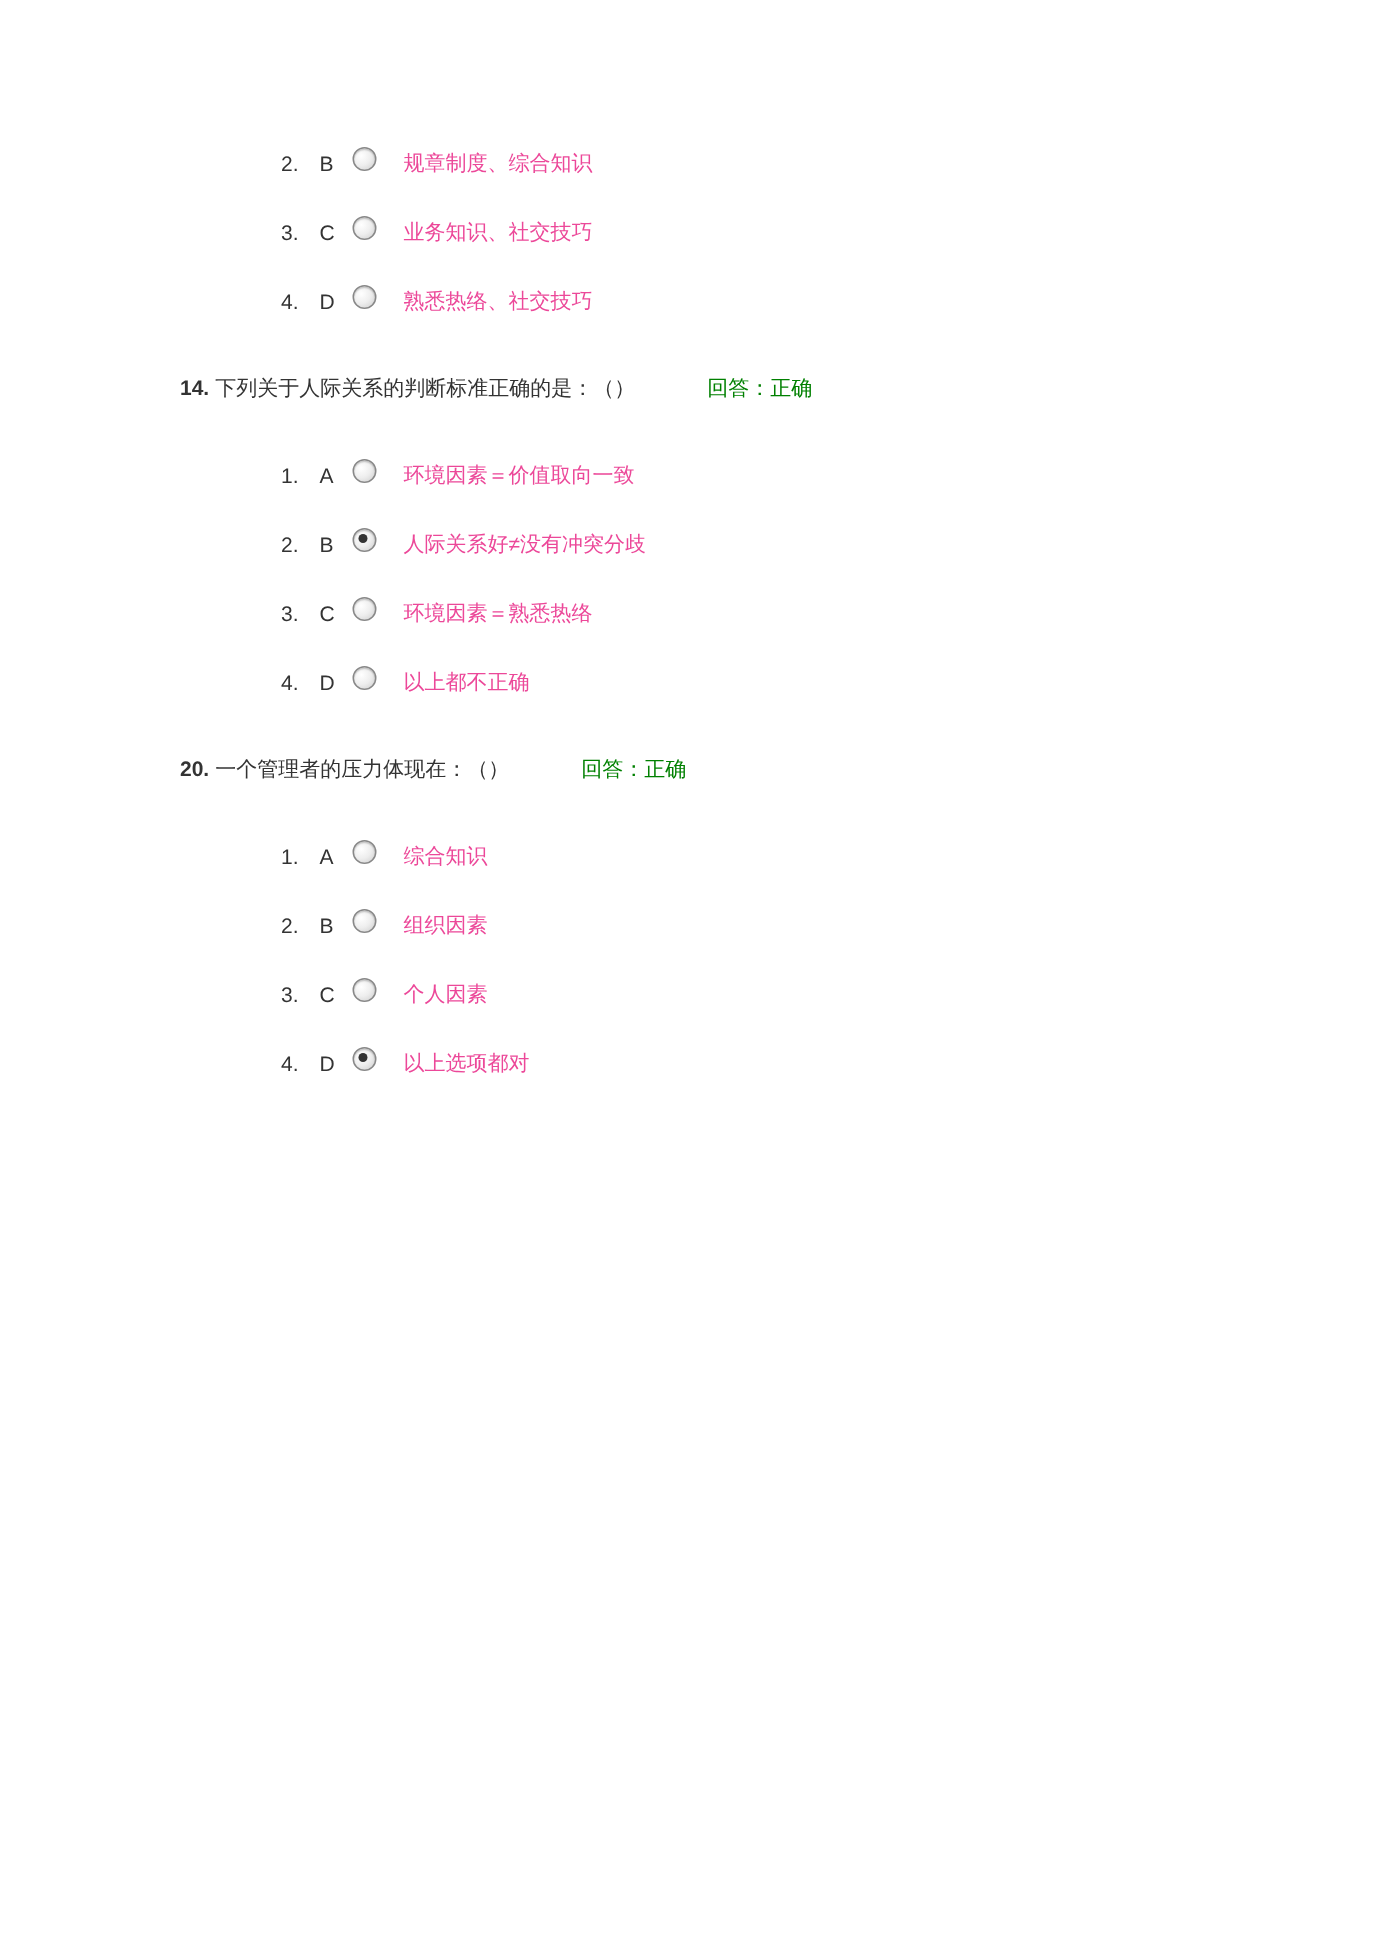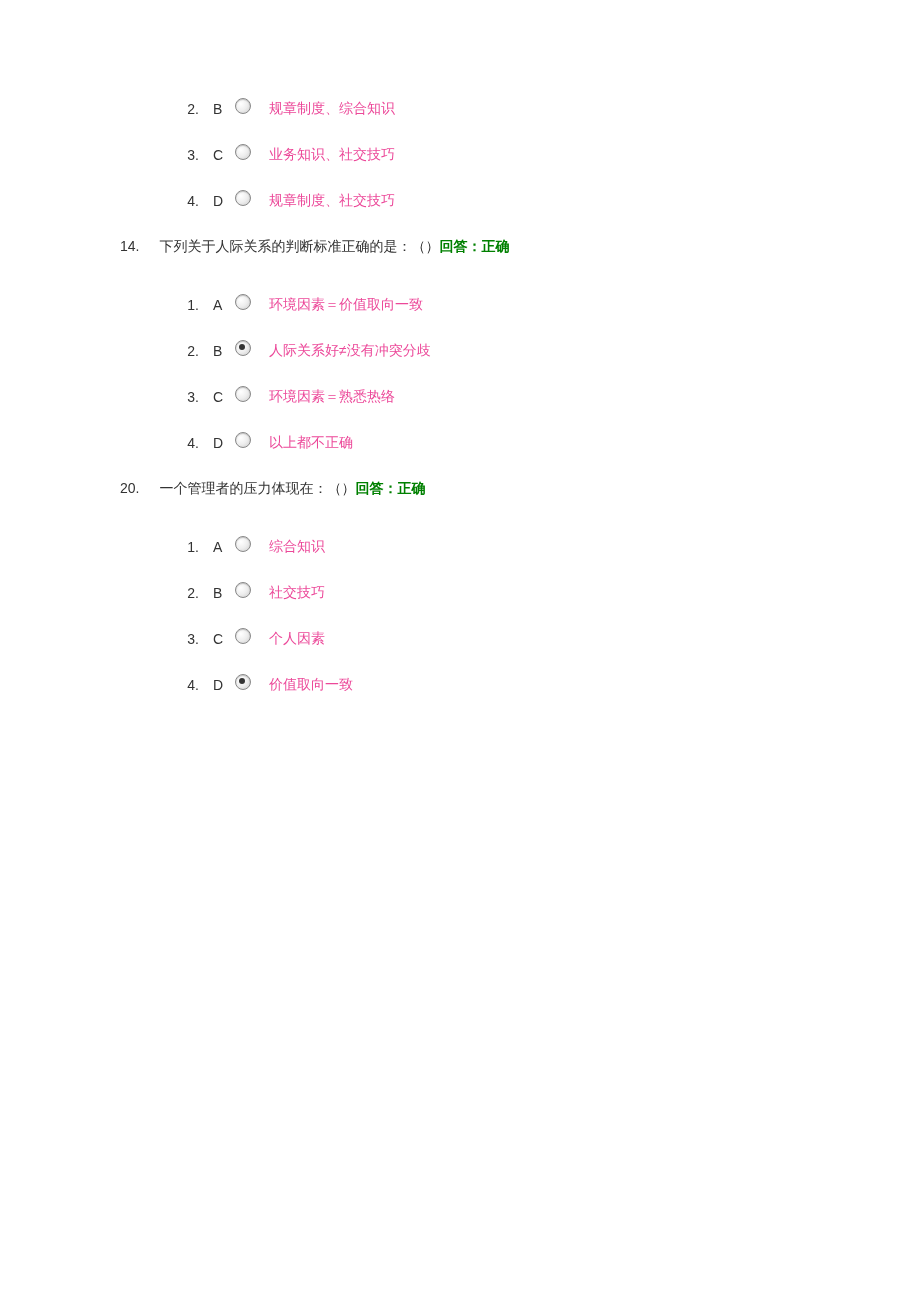--- a/index.html
+++ b/index.html
@@ -57,29 +57,32 @@
     .option-text {
       color: #ec4899;
     }
     .question-row {
       display: flex;
       align-items: baseline;
       margin-bottom: 40px;
       margin-top: 2px;
     }
     .question-number {
-      margin-right: 20px;
+      margin-right: 4px;
       color: #333;
+      font-weight: bold;
     }
     .question-text {
       color: #333;
+      margin-right: 48px;
     }
     .answer-label {
       color: #008000;
-      font-weight: bold;
+      font-weight: normal;
+      margin-top: 12px;
     }
   </style>
 </head>
 <body>
 
 <div class="content">
 
   <div class="option-row">
     <span class="option-number">2.</span>
     <span class="option-letter">B</span>
@@ -89,21 +92,21 @@
   <div class="option-row">
     <span class="option-number">3.</span>
     <span class="option-letter">C</span>
     <span class="radio"></span>
     <span class="option-text">业务知识、社交技巧</span>
   </div>
   <div class="option-row">
     <span class="option-number">4.</span>
     <span class="option-letter">D</span>
     <span class="radio"></span>
-    <span class="option-text">规章制度、社交技巧</span>
+    <span class="option-text">熟悉热络、社交技巧</span>
   </div>
 
   <div class="question-row">
     <span class="question-number">14.</span>
     <span class="question-text">下列关于人际关系的判断标准正确的是：（）</span>
     <span class="answer-label">回答：正确</span>
   </div>
   <div class="option-row">
     <span class="option-number">1.</span>
     <span class="option-letter">A</span>
@@ -137,28 +140,28 @@
   <div class="option-row">
     <span class="option-number">1.</span>
     <span class="option-letter">A</span>
     <span class="radio"></span>
     <span class="option-text">综合知识</span>
   </div>
   <div class="option-row">
     <span class="option-number">2.</span>
     <span class="option-letter">B</span>
     <span class="radio"></span>
-    <span class="option-text">社交技巧</span>
+    <span class="option-text">组织因素</span>
   </div>
   <div class="option-row">
     <span class="option-number">3.</span>
     <span class="option-letter">C</span>
     <span class="radio"></span>
     <span class="option-text">个人因素</span>
   </div>
   <div class="option-row">
     <span class="option-number">4.</span>
     <span class="option-letter">D</span>
     <span class="radio selected"></span>
-    <span class="option-text">价值取向一致</span>
+    <span class="option-text">以上选项都对</span>
   </div>
 
 </div>
 
 </body></html>

